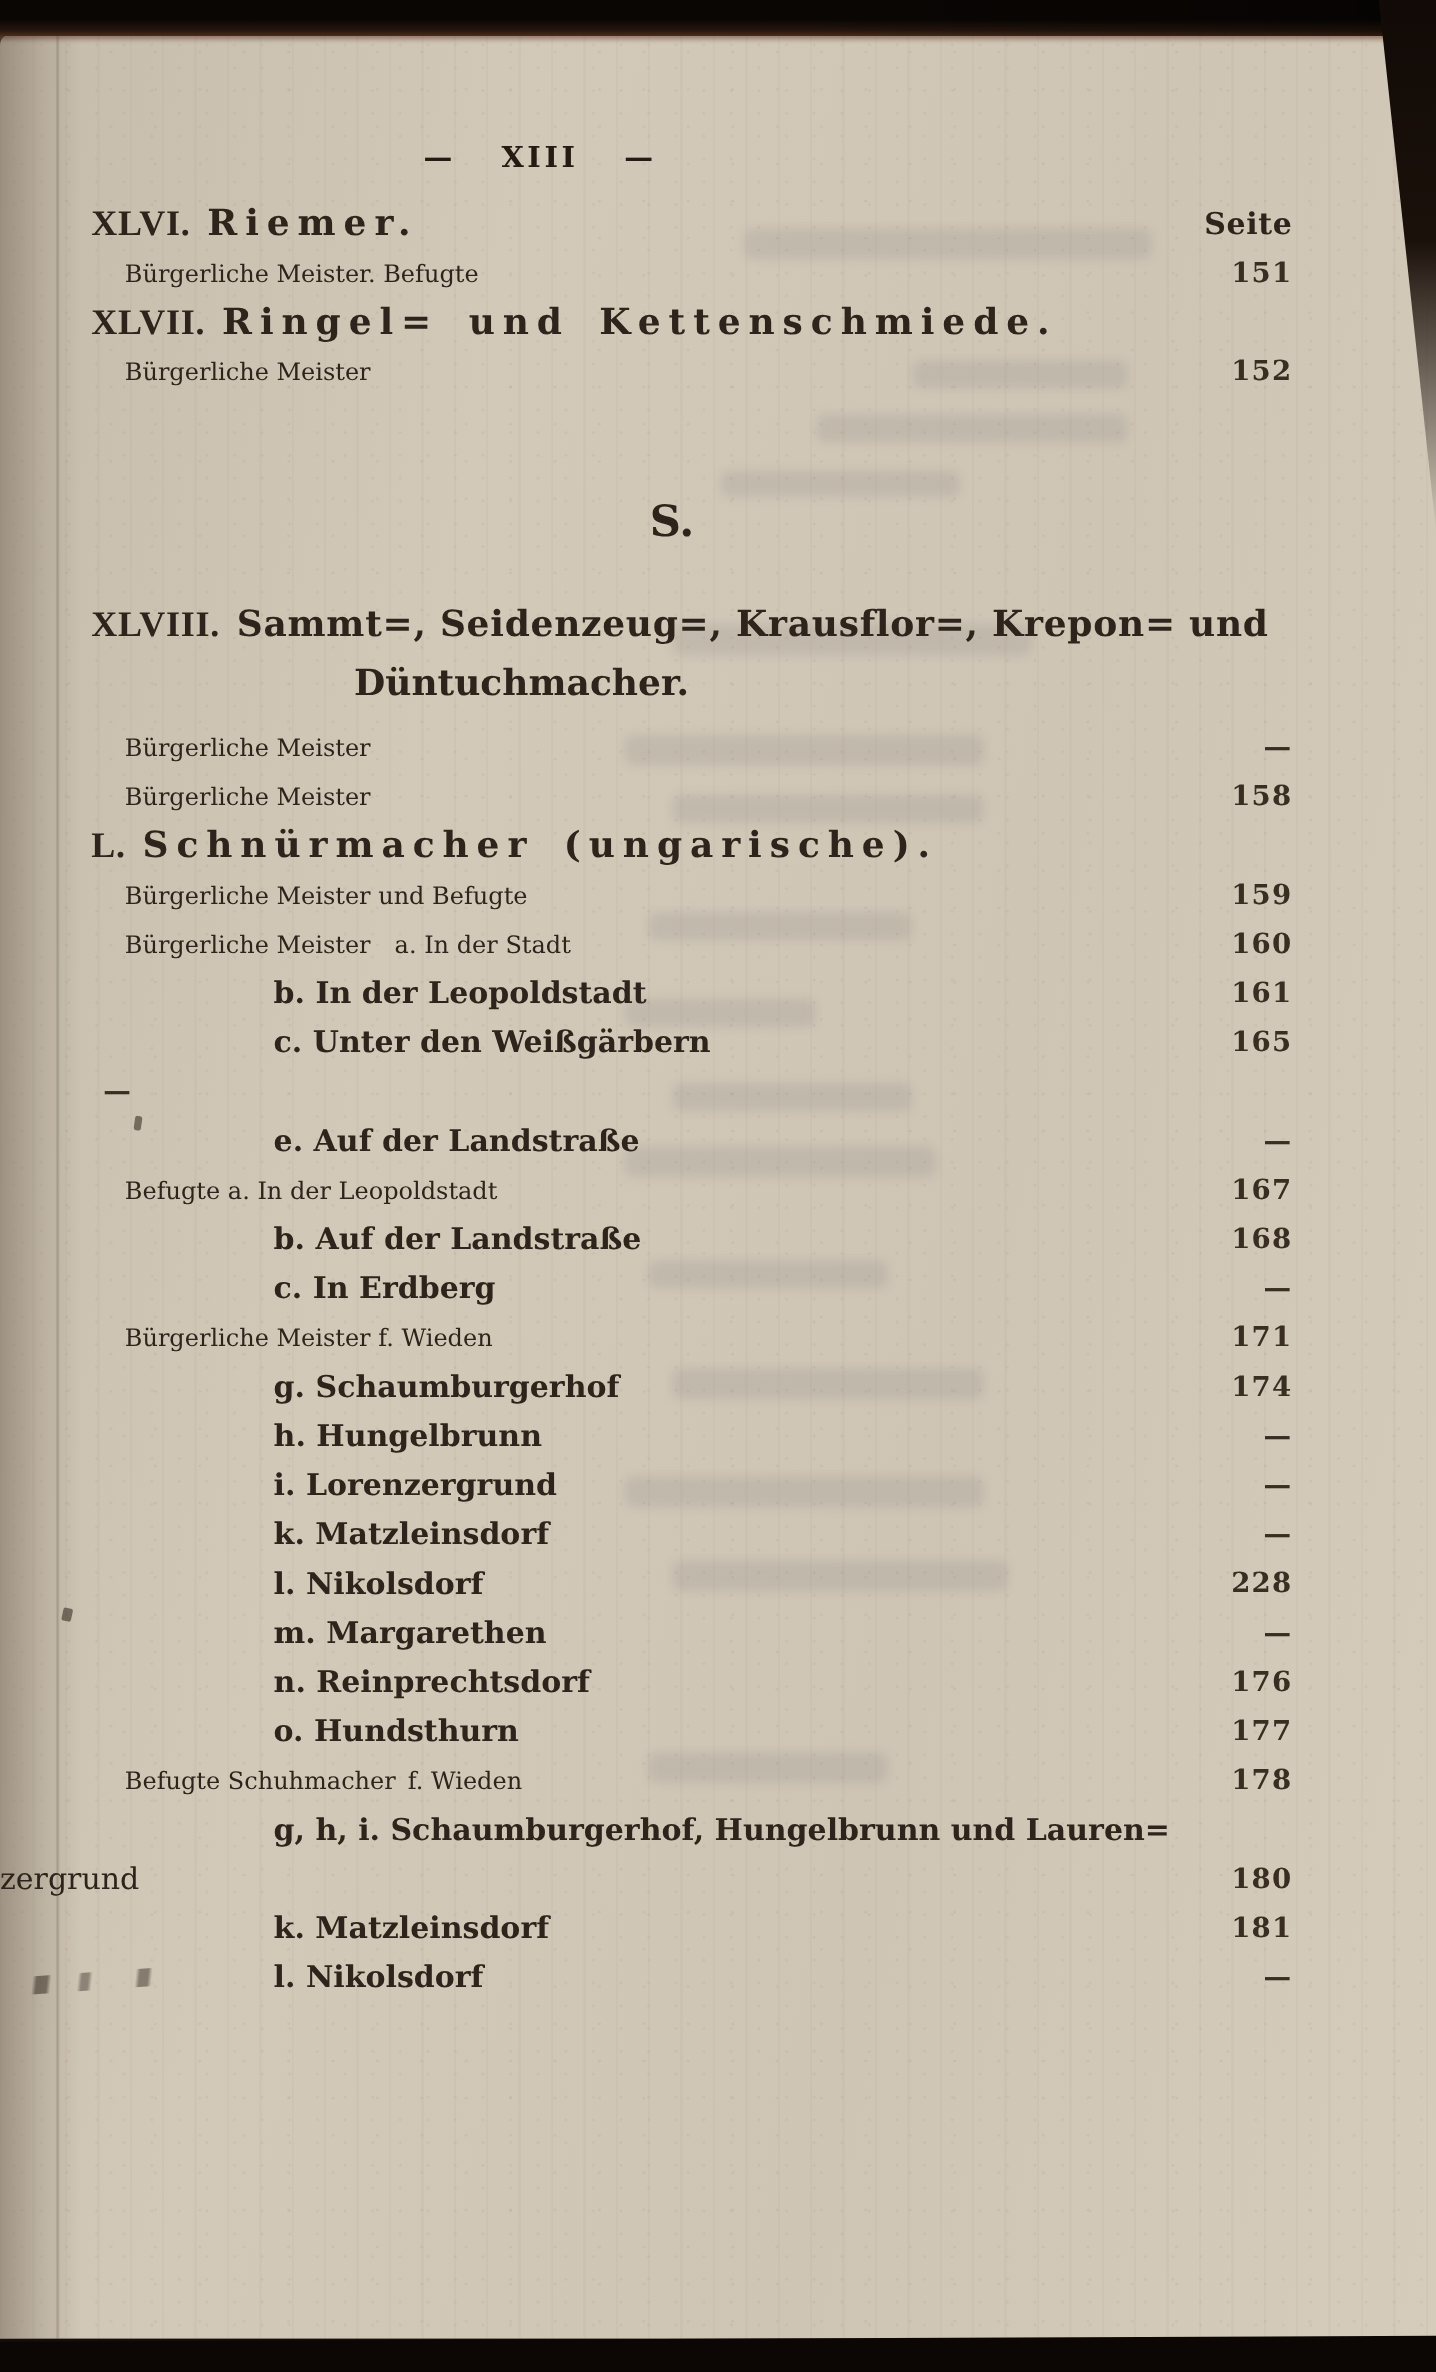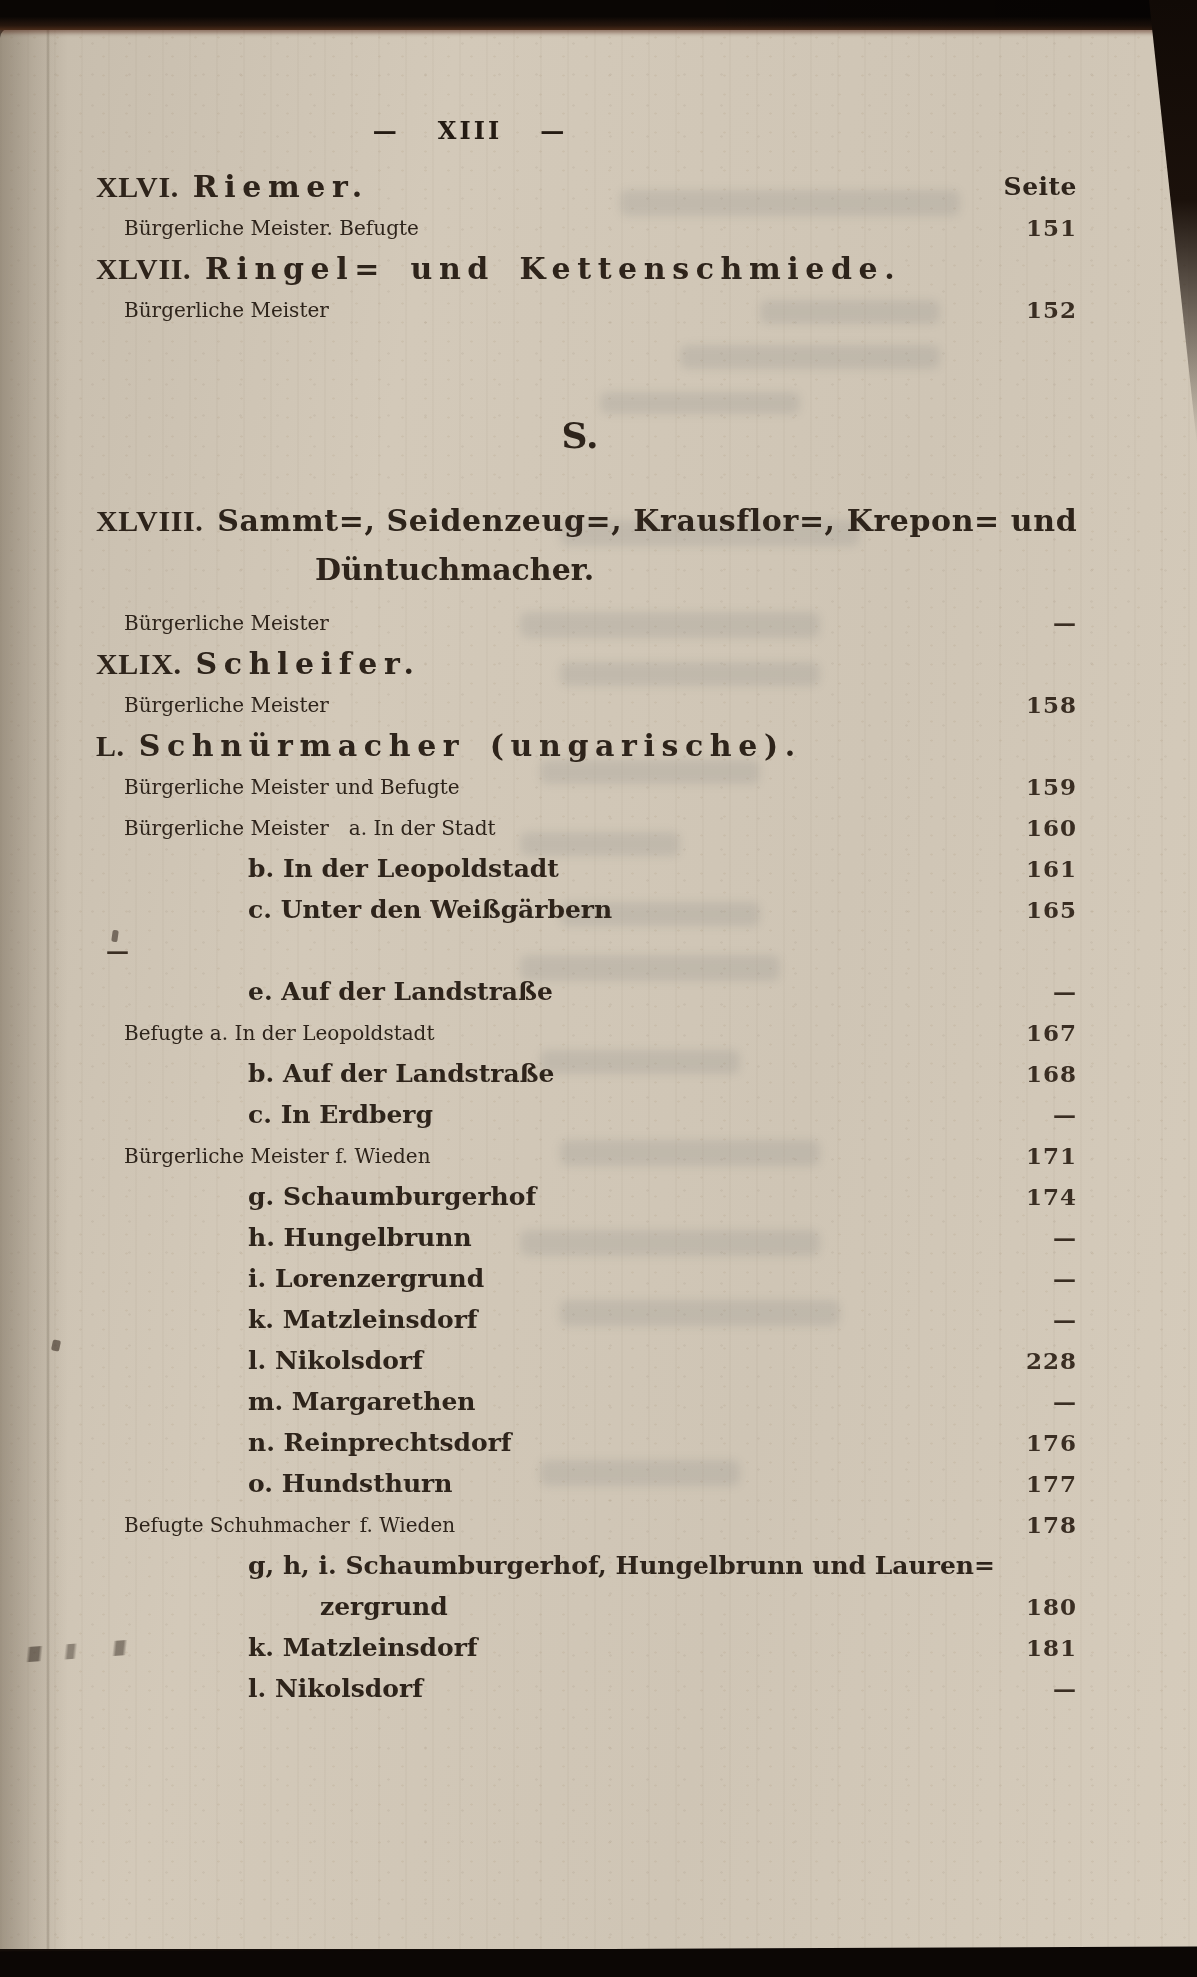--- a/index.html
+++ b/index.html
@@ -22,35 +22,35 @@
         background:linear-gradient(to bottom,#0a0604 55%,#27170e 85%,#4a2c1a);
         box-shadow:0 3px 4px rgba(70,25,12,.45);}
   .topbar-shade{position:absolute;top:0;left:0;right:0;height:30px;
         background:linear-gradient(to right, transparent 55%, rgba(0,0,0,.4));}
   .bottombar{position:absolute;bottom:-6px;left:-8px;right:-8px;height:34px;
         background:#0c0705;transform:skewY(-.25deg);}
   .wedge{position:absolute;top:0;right:0;width:48px;height:445px;
         background:linear-gradient(to bottom,#110a06,#1b110b 45%,rgba(27,17,11,0));
         clip-path:polygon(0 0,100% 0,100% 100%);}
   
-  .content{position:absolute;left:0;top:28px;right:0;padding-top:88px;margin-left:20px;}
+  .content{position:absolute;left:0;top:28px;right:0;padding-top:88px;}
   .pagehead{width:900px;height:34px;text-align:center;font-size:24px;font-weight:bold;
         letter-spacing:3px;color:#241b13;}
   .pagehead .dash{margin:0 38px;font-weight:bold;}
   .r{display:flex;align-items:center;height:41px;white-space:nowrap;}
   .lbl{flex:1 1 auto;}
   .pg{flex:0 0 auto;width:110px;margin-right:120px;text-align:right;
       font-size:23px;font-weight:600;letter-spacing:1px;color:#3a2e23;}
   .seite{font-size:25px;font-weight:bold;letter-spacing:.5px;color:#2e241b;}
   .hd .lbl{padding-left:76px;font-size:30px;font-weight:bold;letter-spacing:.02em;}
   .hd .num{margin-right:14px;font-family:"Liberation Serif","DejaVu Serif",serif;}
   .hd .sp{letter-spacing:.22em;word-spacing:.25em;}
   .s1 .lbl{padding-left:104px;font-size:20px;font-weight:normal;}
   .s2 .lbl{padding-left:228px;font-size:25px;font-weight:bold;}
-  .s3 .lbl{padding-left:300px;font-size:25px;font-weight:bold;}
+  .s3 .lbl{font-size:25px;font-weight:normal;}
   .letterrow{height:90px;margin-top:60px;display:flex;align-items:center;}
   .letterrow .letter{width:1120px;text-align:center;font-size:36px;font-weight:bold;}
   .mt20{margin-top:20px;text-align:center;}.mt8{margin-top:8px;}.mt12{margin-top:12px;}.mt16{margin-top:16px;}
   
   .ghost{position:absolute;background:rgba(80,90,98,.12);filter:blur(4px);border-radius:8px;}
   .speck{position:absolute;background:rgba(45,33,24,.55);border-radius:2px;}
   .scribble{position:absolute;left:14px;top:1642px;width:170px;height:15px;transform:rotate(-4deg);
      background:linear-gradient(100deg, transparent 0 8%, rgba(40,30,22,.5) 10% 15%, transparent 17% 30%,
        rgba(40,30,22,.4) 32% 35%, transparent 37% 58%, rgba(40,30,22,.45) 60% 64%, transparent 66%);}
 </style>
@@ -115,24 +115,20 @@
       <span class="pg"></span>
     </div>
     <div class="r mt8">
       <span class="lbl" style="padding-left:295px;font-size:30px;font-weight:bold;">Düntuchmacher.</span>
       <span class="pg"></span>
     </div>
     <div class="r s1 mt12">
       <span class="lbl">Bürgerliche Meister</span>
       <span class="pg">—</span>
     </div>
-    <div class="r hd">
-      <span class="lbl"><span class="num">XLIX.</span><span class="sp">Schleifer.</span></span>
-      <span class="pg"></span>
-    </div>
     <div class="r s1">
       <span class="lbl">Bürgerliche Meister</span>
       <span class="pg">158</span>
     </div>
     <div class="r hd">
       <span class="lbl"><span class="num">L.</span><span class="sp">Schnürmacher (ungarische).</span></span>
       <span class="pg"></span>
     </div>
     <div class="r s1">
       <span class="lbl">Bürgerliche Meister und Befugte</span>

